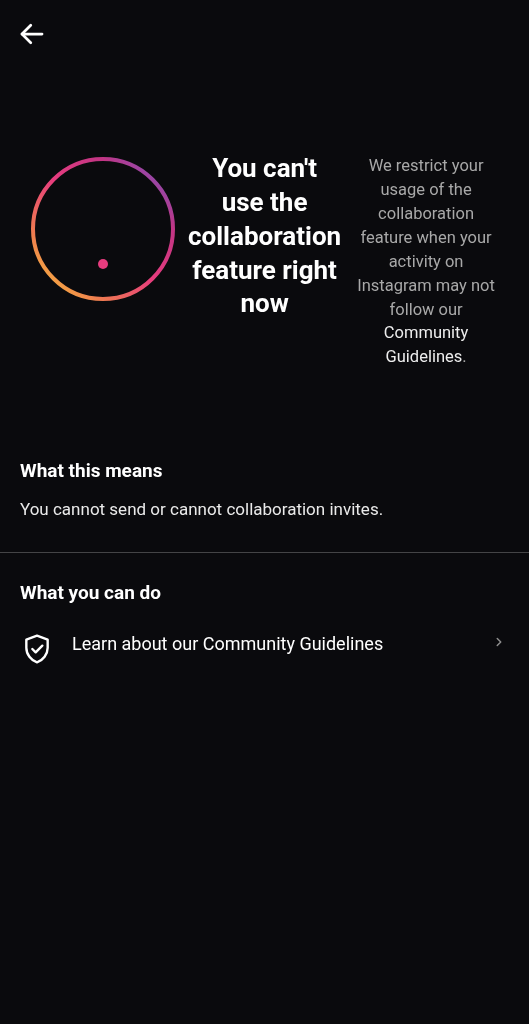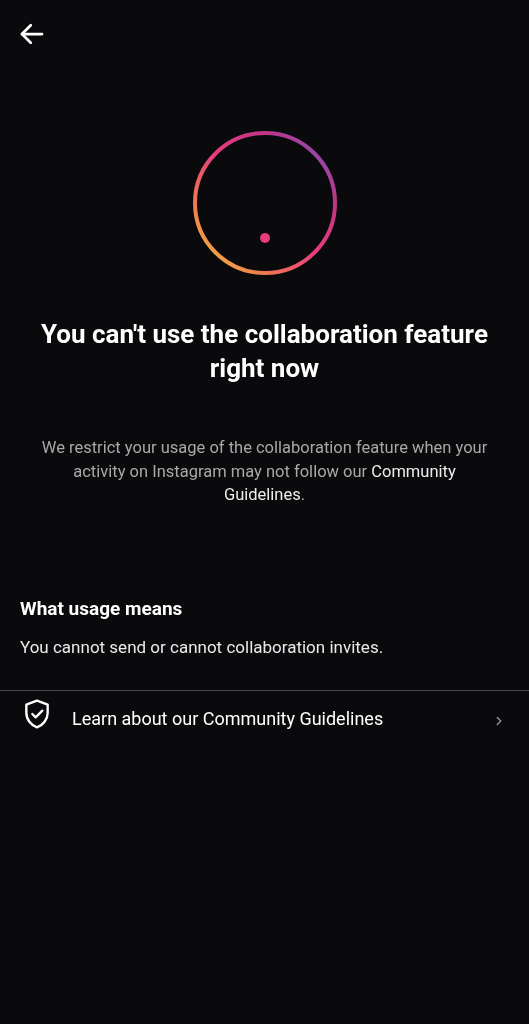--- a/index.html
+++ b/index.html
@@ -21,21 +21,21 @@
     .back-btn {
       width: 32px;
       height: 32px;
       display: flex;
       align-items: center;
       justify-content: center;
       cursor: pointer;
     }
     .hero {
       display: flex;
-      flex-direction: column;
+      flex-direction: row;
       align-items: center;
       padding: 60px 28px 20px;
       text-align: center;
     }
     .alert-circle {
       width: 150px;
       height: 150px;
       margin-bottom: 40px;
     }
     .title {
@@ -75,21 +75,21 @@
       margin-top: 30px;
     }
     .section-label-2 {
       font-size: 19px;
       font-weight: 700;
       margin-top: 28px;
       margin-bottom: 22px;
     }
     .action-row {
       display: flex;
-      align-items: flex-end;
+      align-items: flex-start;
       gap: 18px;
       padding: 6px 0;
       cursor: pointer;
     }
     .action-icon {
       flex-shrink: 0;
       width: 34px;
       height: 34px;
       display: flex;
       align-items: center;
@@ -139,27 +139,28 @@
       <circle cx="75" cy="110" r="5" fill="#e73c7e"></circle>
     </svg>
   </div>
   <h1 class="title">You can't use the collaboration feature right now</h1>
   <p class="subtitle">
     <span>We restrict your usage of the collaboration feature when your activity on Instagram may not follow our </span><span class="link">Community Guidelines</span><span>.</span>
   </p>
 </div>
 
 <div class="section">
-  <h2 class="section-label">What usage means</h2>
+  <h2 class="section-label">What this means</h2>
   <p class="section-text">You cannot send or cannot collaboration invites.</p>
 </div>
 
 <div class="divider"></div>
 
 <div class="section">
+  <h2 class="section-label-2">What you can do</h2>
   <div class="action-row">
     <div class="action-icon">
       <svg width="32" height="32" viewBox="0 0 24 24" fill="none" stroke="#ffffff" stroke-width="1.8" stroke-linecap="round" stroke-linejoin="round">
         <path d="M12 2 L4 5 v6 c0 5 3.5 9.5 8 11 4.5-1.5 8-6 8-11 V5 L12 2 Z"></path>
         <polyline points="8.5 12 11 14.5 16 9.5"></polyline>
       </svg>
     </div>
     <div class="action-label">Learn about our Community Guidelines</div>
     <div class="chevron">
       <svg width="14" height="14" viewBox="0 0 24 24" fill="none" stroke="#8e8e8e" stroke-width="2.5" stroke-linecap="round" stroke-linejoin="round">

